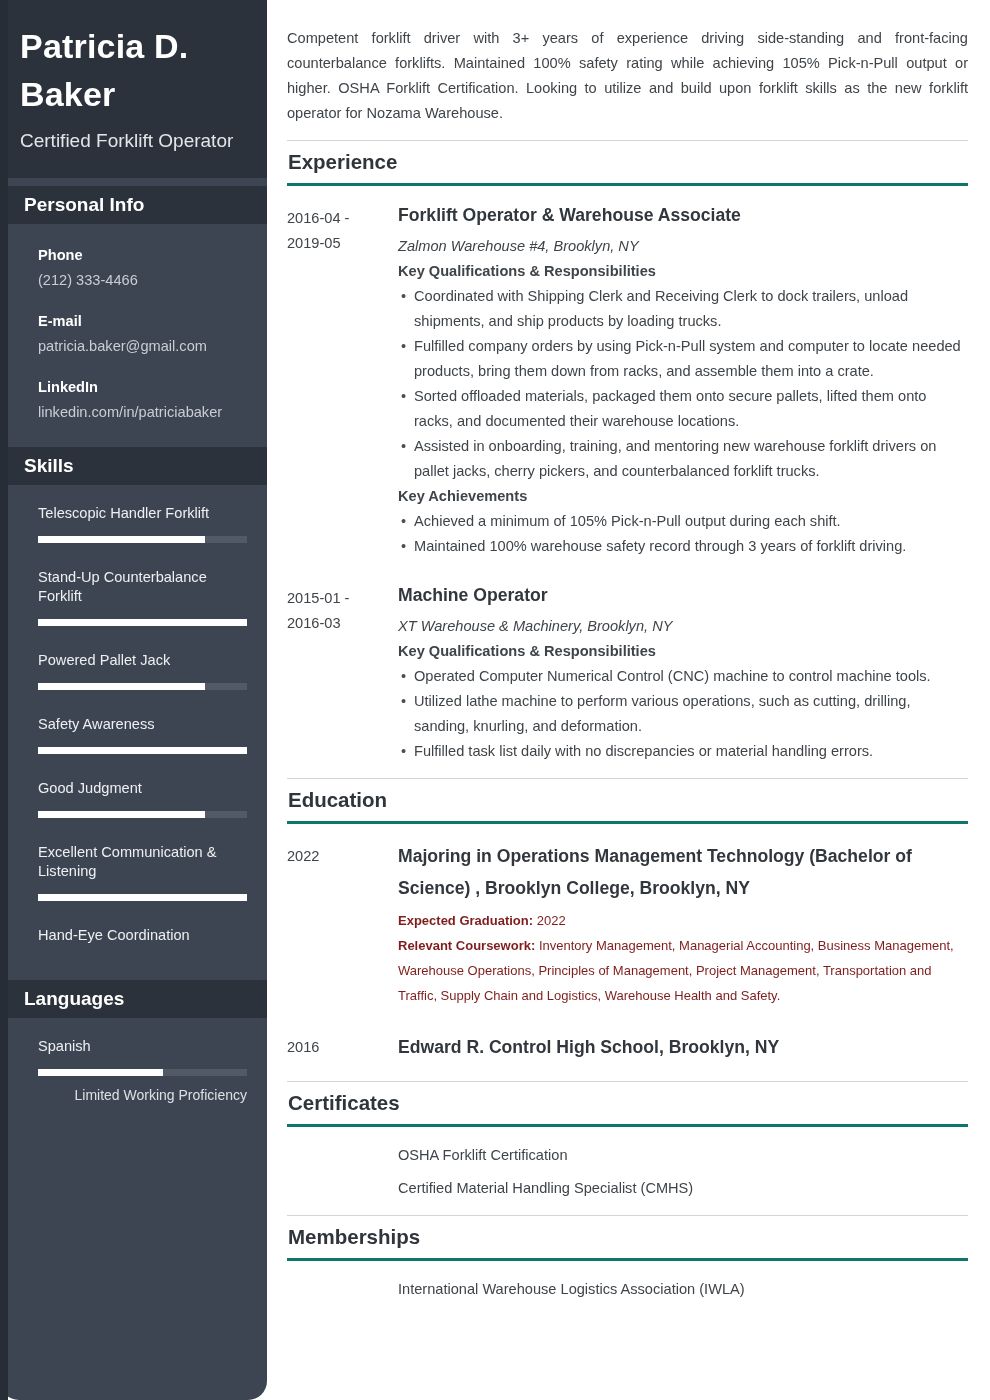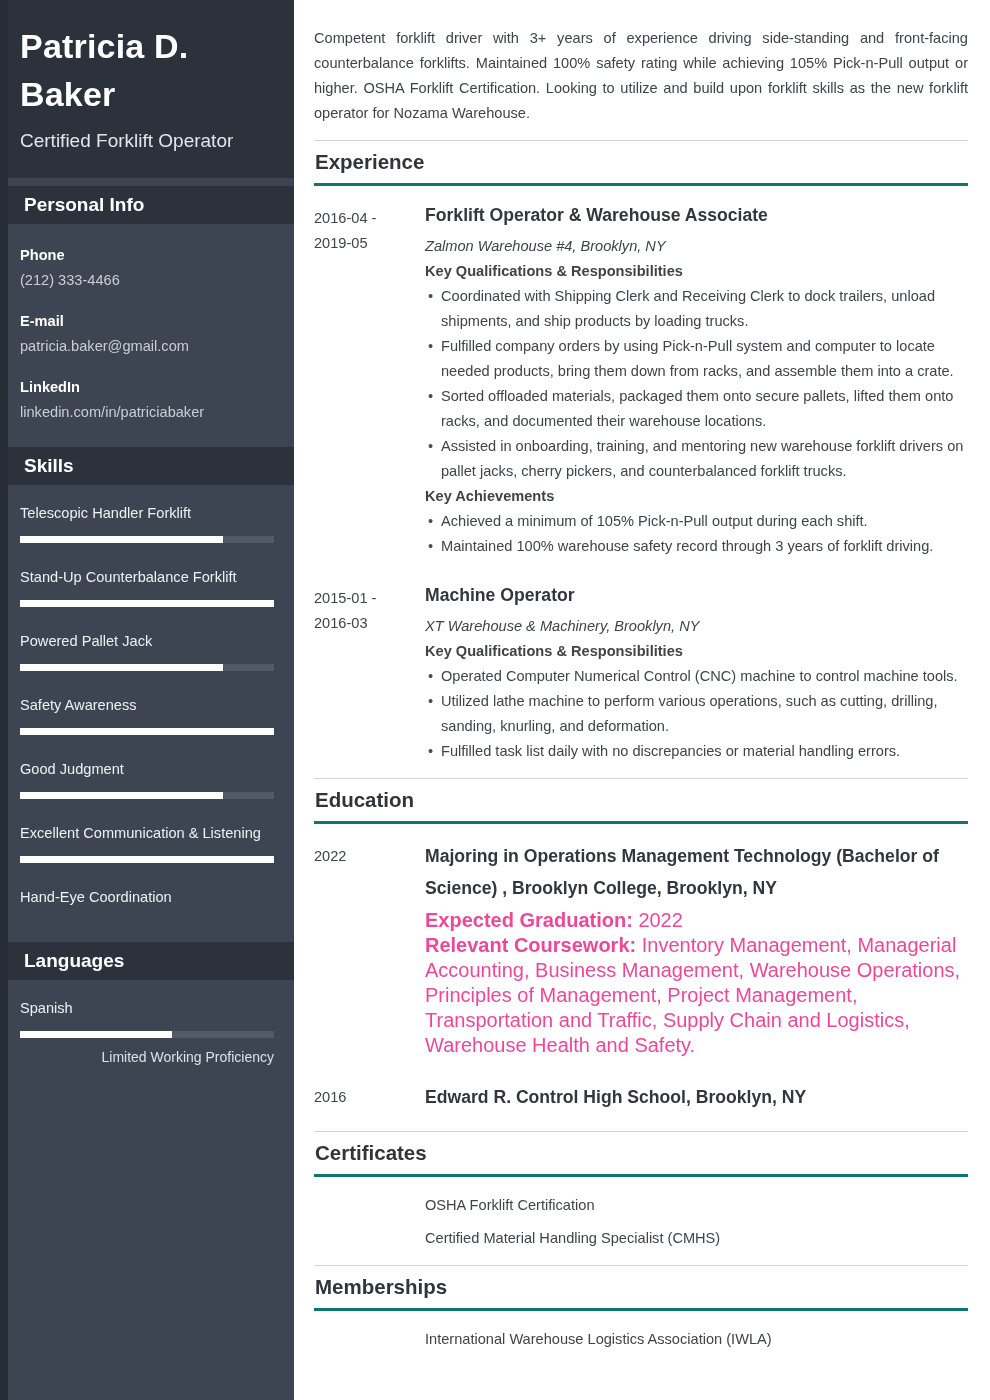--- a/index.html
+++ b/index.html
@@ -6,34 +6,34 @@
   html,body { background:#ffffff; }
   body {
     width:990px; height:1400px; overflow:hidden;
     font-family:"Liberation Sans", sans-serif;
     -webkit-font-smoothing:antialiased;
   }
   .page { display:flex; width:990px; height:1400px; background:#ffffff; }
 
   
   .sidebar {
-    width:294px; flex-shrink:0; background:#3e4552; color:#fff; position:relative;
+    width:267px; flex-shrink:0; background:#3e4552; color:#fff; position:relative;border-radius:19px;
   }
   .sidebar::before {
     content:""; position:absolute; left:0; top:0; width:8px; height:100%;
     background:#272d36; z-index:2;
   }
   .side-header { background:#2b323c; padding:22px 20px 26px 20px; margin-bottom:8px; }
   .name { font-size:34px; line-height:48px; font-weight:700; color:#ffffff; letter-spacing:.2px; }
   .role { margin-top:12px; font-size:19px; font-weight:400; color:#e3e6e9; }
 
   .band {
     background:#2b323c; padding:8px 24px; font-size:19px; font-weight:700; color:#ffffff;
   }
-  .side-section { padding:19px 20px 22px 20px; }
+  .side-section { padding:19px 20px 22px 38px; }
 
   .pi-row { margin-bottom:16px; }
   .pi-row:last-child { margin-bottom:0; }
   .pi-label { font-size:14.6px; font-weight:700; color:#ffffff; line-height:25px; }
   .pi-value { font-size:14.6px; color:#c9ced4; line-height:25px; }
   .pi-value.link { cursor:pointer; }
 
   .skill-row { margin-bottom:25px; }
   .skill-row:last-child { margin-bottom:0; }
   .skill-label { font-size:14.6px; color:#eef0f2; line-height:19px; margin-bottom:13px; }
@@ -58,21 +58,21 @@
 
   .job-title { font-size:17.6px; line-height:26px; font-weight:700; color:#31373d; margin-bottom:6px; }
   .company { font-size:14.6px; font-style:italic; color:#3f4449; line-height:25px; }
   .sub-b { font-size:14.6px; font-weight:700; color:#3f4449; line-height:25px; }
 
   .bullets { list-style:none; }
   .bullets li { position:relative; padding-left:16px; font-size:14.6px; line-height:25px; color:#3f4449; }
   .bullets li::before { content:"\2022"; position:absolute; left:3px; top:0; color:#4a4f54; }
 
   .edu-title { font-size:17.6px; line-height:32px; font-weight:700; color:#31373d; margin-bottom:4px; }
-  .detail { font-size:20px; line-height:25px; color:#ec4899; }
+  .detail { font-size:13px; line-height:25px; color:#7f1d1d; }
   .b { font-weight:700; }
 
   .cert-item { font-size:14.6px; line-height:25px; color:#3f4449; margin-bottom:8px; }
   .cert-item:last-child { margin-bottom:0; }
 </style>
 </head>
 <body>
 
 <div class="page">
 

